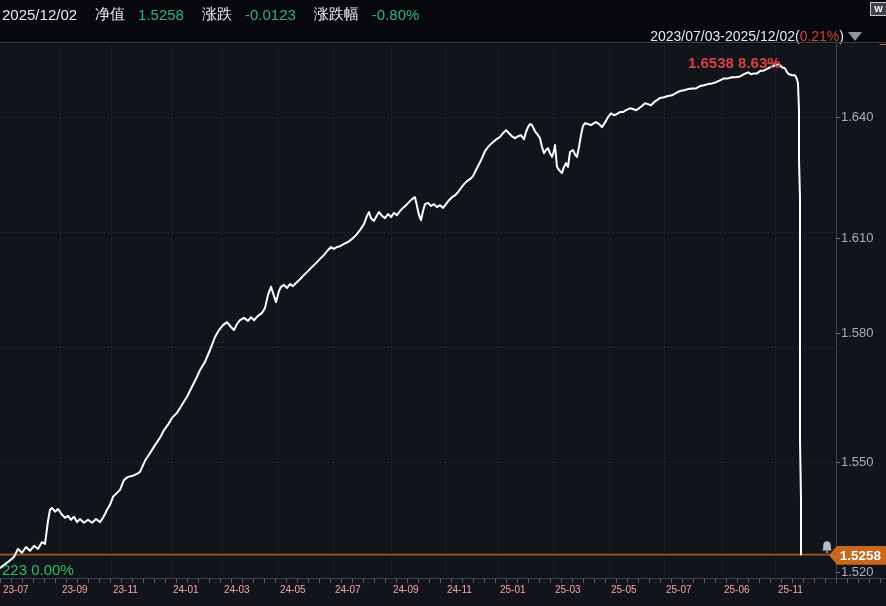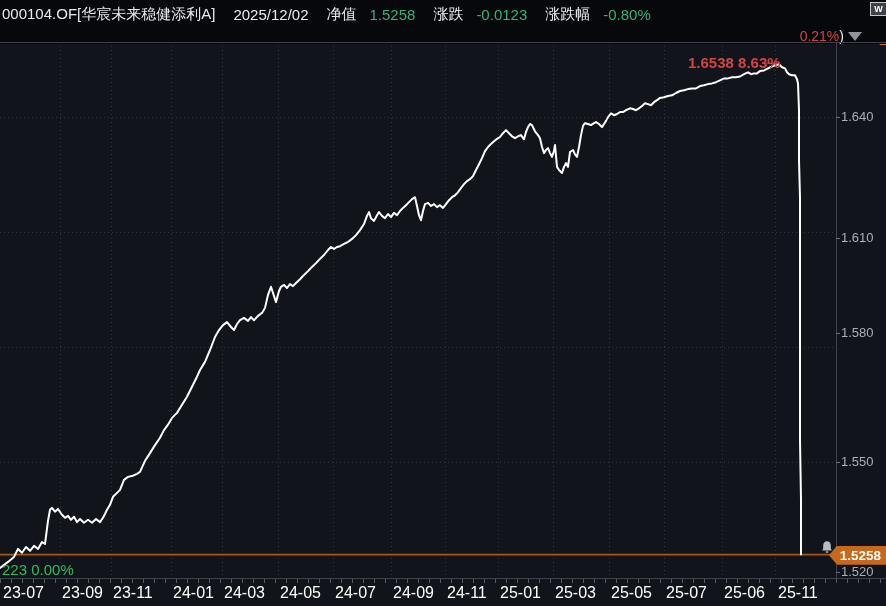--- a/index.html
+++ b/index.html
@@ -19,57 +19,57 @@
   .tri-down{width:0;height:0;border-left:7px solid transparent;border-right:7px solid transparent;
             border-top:9px solid #8f959e;margin-left:4px;}
   .w-logo{position:absolute;left:870px;top:2px;width:15px;height:12px;background:#3f4349;
           border:1px solid #c9c9c9;color:#fff;font-size:9px;font-weight:bold;line-height:12px;
           text-align:center;}
   .corner-orange{position:absolute;left:879px;top:33px;width:12px;height:12px;background:#d2741f;
                  border-radius:2px;}
   svg.plot{position:absolute;left:0;top:0;}
   .pricescale-label{position:absolute;left:841px;width:44px;font-size:13px;color:#a9afb8;}
   .pricescale-label::before{content:"";position:absolute;left:-5px;top:8px;width:4px;height:1px;background:#6b7078;}
-  .xaxis-label{position:absolute;top:584px;font-size:16px;color:#ffffff;}
+  .xaxis-label{position:absolute;top:584px;font-size:10px;color:#fca5a5;}
   .tickstrip{position:absolute;left:0;top:579px;width:886px;height:4px;
              background:repeating-linear-gradient(90deg,#565b63 0 1px,transparent 1px 11px);}
   .peak-label{position:absolute;font-size:15px;font-weight:bold;white-space:nowrap;}
   .start-label{position:absolute;font-size:15px;white-space:nowrap;}
   .price-badge{position:absolute;left:829px;top:546px;width:57px;height:19px;color:#ffffff;
                font-size:13.5px;font-weight:bold;line-height:19px;text-align:right;padding-right:5px;
                box-sizing:border-box;clip-path:polygon(0 50%,14% 0,100% 0,100% 100%,14% 100%);}
   .bell{position:absolute;left:820px;top:540px;}
 </style>
 </head>
 <body>
 
 <div class="app">
 
   <div class="header">
-    <span>000104.OF[华宸未来稳健添利A]</span>
     <span>2025/12/02</span>
     <span class="hgroup">
       <span>净值</span>
       <span class="val-green">1.5258</span>
     </span>
     <span class="hgroup">
       <span>涨跌</span>
       <span class="val-green">-0.0123</span>
     </span>
     <span class="hgroup">
       <span>涨跌幅</span>
       <span class="val-green">-0.80%</span>
     </span>
   </div>
 
   <div class="w-logo">W</div>
   <div class="corner-orange"></div>
 
   <div class="subheader">
     <span class="range-link">
+      <span class="range-dates">2023/07/03-2025/12/02(</span>
       <span class="range-pct">0.21%</span>
       <span class="range-dates">)</span>
       <span class="tri-down"></span>
     </span>
   </div>
 
   <svg class="plot" id="plot" width="886" height="606">
       <line x1="60.5" y1="42" x2="60.5" y2="578" stroke="#33373f" stroke-width="1" stroke-dasharray="1 3"></line>
       <line x1="111.5" y1="42" x2="111.5" y2="578" stroke="#33373f" stroke-width="1" stroke-dasharray="1 3"></line>
       <line x1="171.5" y1="42" x2="171.5" y2="578" stroke="#33373f" stroke-width="1" stroke-dasharray="1 3"></line>

